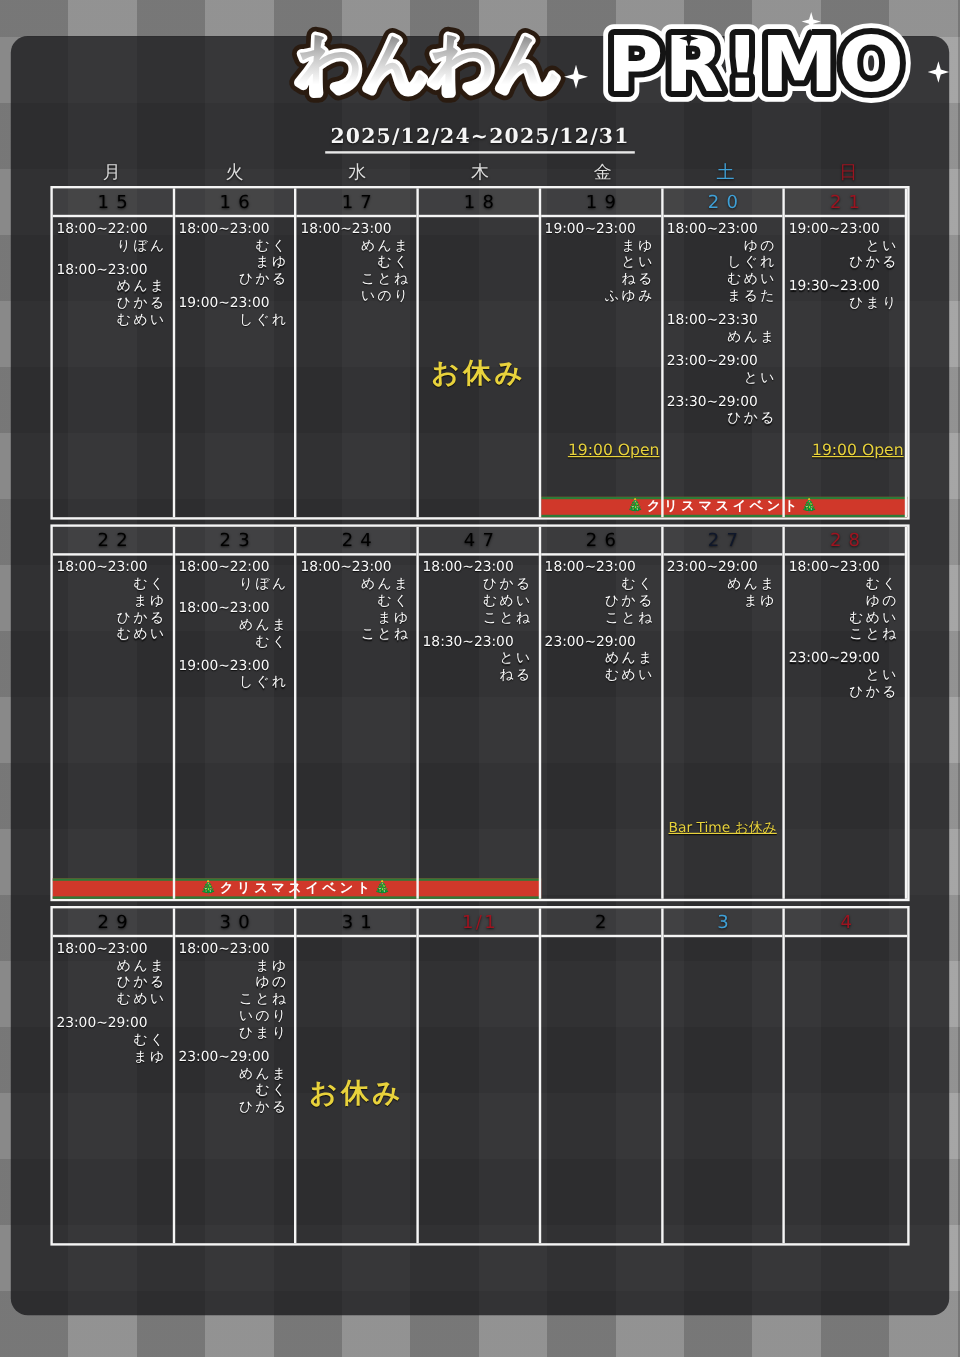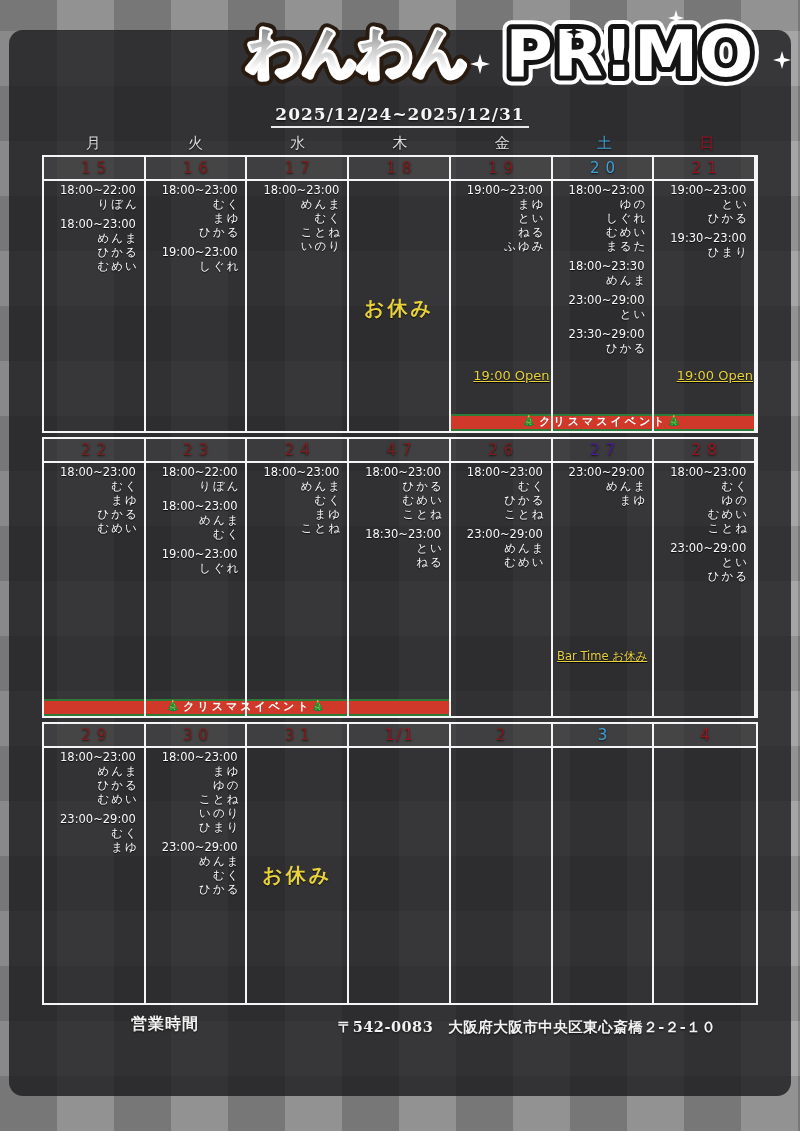--- a/index.html
+++ b/index.html
@@ -40,39 +40,39 @@
   
   .calendar{position:absolute;left:42px;top:133px;width:716px;}
   .dow-row{display:grid;grid-template-columns:repeat(7,1fr);height:22px;}
   .dow{text-align:center;font-size:15px;line-height:20px;color:#dcdcdc;
        text-shadow:0 1px 2px rgba(0,0,0,.7);}
   .week{
     position:relative;z-index:0;display:grid;grid-template-columns:repeat(7,1fr);
     border:2px solid #f5f5f5;box-sizing:border-box;margin-top:4px;
   }
   .week.w0{margin-top:0;height:278px;}
-  .week.w1{height:281px;}
+  .week.w1{height:314px;}
   .week.w2{height:283px;}
   .day-cell{position:relative;border-right:2px solid #f5f5f5;display:flex;flex-direction:column;min-width:0;}
   .day-cell:last-child{border-right:none;}
   .date-num{
     height:22px;line-height:22px;border-bottom:2px solid #f5f5f5;
-    text-align:center;font-size:15px;color:#7f1d1d;letter-spacing:6px;padding-left:6px;
+    text-align:center;font-size:15px;color:#000000;letter-spacing:6px;padding-left:6px;
     background:rgba(255,255,255,0.07);text-shadow:0 1px 2px rgba(0,0,0,.7);
     box-sizing:content-box;
   }
   .date-num.long{letter-spacing:2px;padding-left:2px;}
-  .day-body{position:relative;flex:1;padding:2px 3px 2px 16px;font-size:11.5px;color:#fafafa;
+  .day-body{position:relative;flex:1;padding:2px 3px 2px 3px;font-size:11.5px;color:#fafafa;
             text-shadow:0 1px 1px rgba(0,0,0,.8);}
   .slot + .slot{margin-top:6px;}
   .slot .time{text-align:left;line-height:14px;white-space:nowrap;}
   .slot .name{text-align:right;line-height:14px;letter-spacing:2px;padding-right:2px;white-space:nowrap;}
   .holiday-note{
     position:absolute;left:0;right:0;top:114px;text-align:center;
-    font-size:20px;font-weight:bold;letter-spacing:3px;
+    font-size:23px;font-weight:bold;letter-spacing:3px;
   }
   .open-note{position:absolute;right:1px;bottom:48px;font-size:13px;text-decoration:underline;white-space:nowrap;}
   .bar-note{position:absolute;right:5px;bottom:52px;font-size:11.5px;text-decoration:underline;white-space:nowrap;}
   .banner{
     position:absolute;z-index:-1;bottom:0;height:17px;box-sizing:border-box;
     border-top:2px solid #2e7a38;border-bottom:2px solid #2e7a38;
     color:#fff;font-size:11px;font-weight:bold;letter-spacing:3px;
     text-align:center;line-height:12px;white-space:nowrap;
   }
   
@@ -304,21 +304,21 @@
               <div class="name">ことね</div>
             </div>
             <div class="slot">
               <div class="time">23:00~29:00</div>
               <div class="name">めんま</div>
               <div class="name">むめい</div>
             </div>
           </div>
         </div>
         <div class="day-cell">
-          <div class="date-num" style="color: #4c1d95;">27</div>
+          <div class="date-num" style="color: #0f172a;">27</div>
           <div class="day-body">
             <div class="slot">
               <div class="time">23:00~29:00</div>
               <div class="name">めんま</div>
               <div class="name">まゆ</div>
             </div>
             <div class="bar-note" style="color: rgb(232, 210, 60);">Bar Time お休み</div>
           </div>
         </div>
         <div class="day-cell">
@@ -396,18 +396,16 @@
         </div>
         <div class="day-cell">
           <div class="date-num" style="color: rgb(156, 20, 32);">4</div>
           <div class="day-body"></div>
         </div>
       </div>
     </div>
 </div>
 
 <div class="footer-block fb-hours">
-  <div class="f-title">営業時間</div>
 </div>
 
 <div class="footer-block fb-address">
-  <div class="f-line">〒542-0083　大阪府大阪市中央区東心斎橋２-２-１０</div>
 </div>
 
 </body></html>

